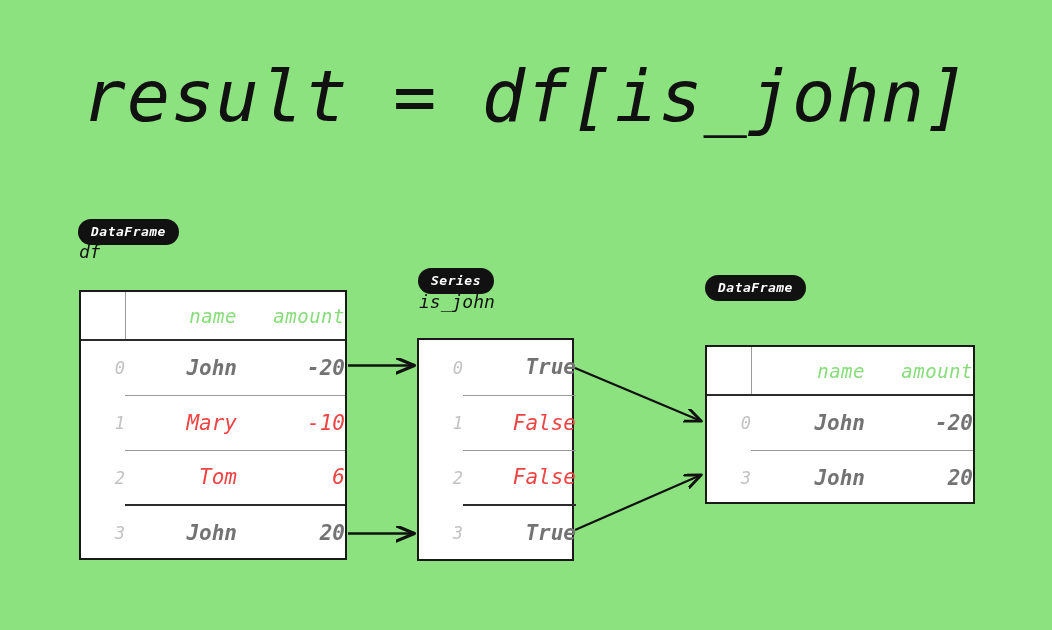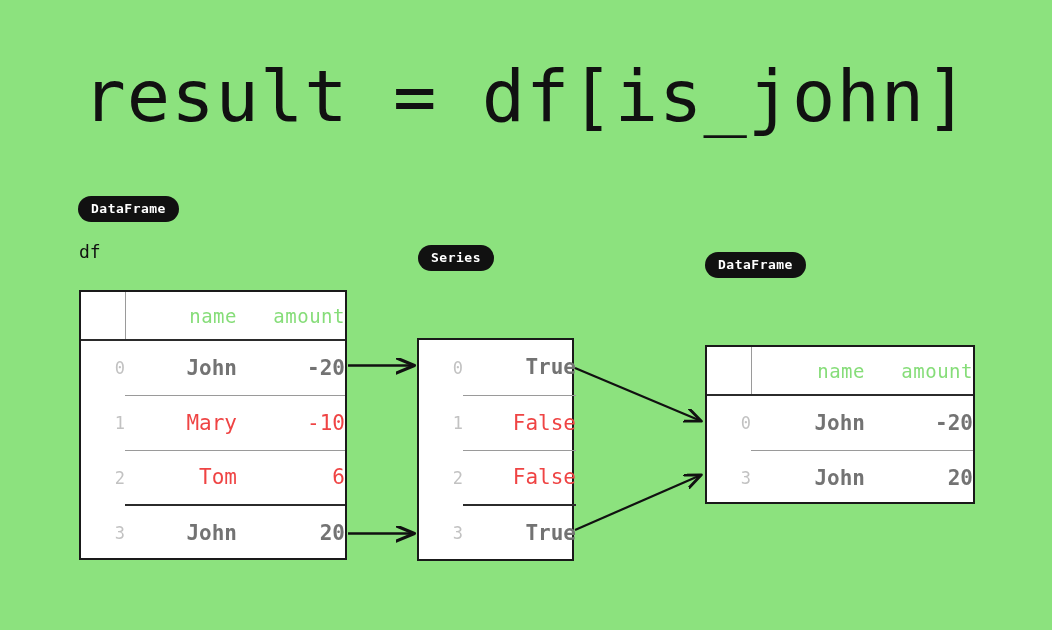--- a/index.html
+++ b/index.html
@@ -10,20 +10,21 @@
     width: 1052px;
     height: 630px;
     background: #8ce27e;
     font-family: "DejaVu Sans Mono", "Liberation Mono", monospace;
     overflow: hidden;
   }
   #stage {
     position: relative;
     width: 1052px;
     height: 604px;
+    font-style: italic;
   }
 
   
   #title {
     position: absolute;
     left: 0;
     top: 52px;
     width: 1052px;
     text-align: center;
     font-family: "DejaVu Sans Mono", "Liberation Mono", monospace;
@@ -40,20 +41,21 @@
     background: #111111;
     color: #ffffff;
     border-radius: 999px;
     font-family: "DejaVu Sans Mono", "Liberation Mono", monospace;
     font-size: 13px;
     font-weight: bold;
     letter-spacing: 0.5px;
     padding: 6px 13px 7px 13px;
     line-height: 13px;
     white-space: nowrap;
+    margin-top: 23px;
   }
 
   
   .varname {
     position: absolute;
     font-family: "DejaVu Sans Mono", "Liberation Mono", monospace;
     font-size: 18px;
     line-height: 30px;
     color: #111111;
     white-space: nowrap;
@@ -164,20 +166,21 @@
         <tr class="sep-dark" style="height:55px;">
           <td class="idx" style="border-top:0;">3</td>
           <td class="cell on">John</td>
           <td class="cell last on">20</td>
         </tr>
       </tbody>
     </table>
   </div>
 
   <div class="badge" style="left:418px; top:245px;">Series</div>
+  <div class="varname" style="left:419px; top:287px;">is_john</div>
 
   <div class="tbl" id="tbl-series" style="left:417px; top:338px; width:157px; height:223px;">
     <table>
       <colgroup>
           <col style="width:44px">
           <col style="width:113px">
         </colgroup>
       <tbody>
         <tr style="height:55px;">
           <td class="idx">0</td>

